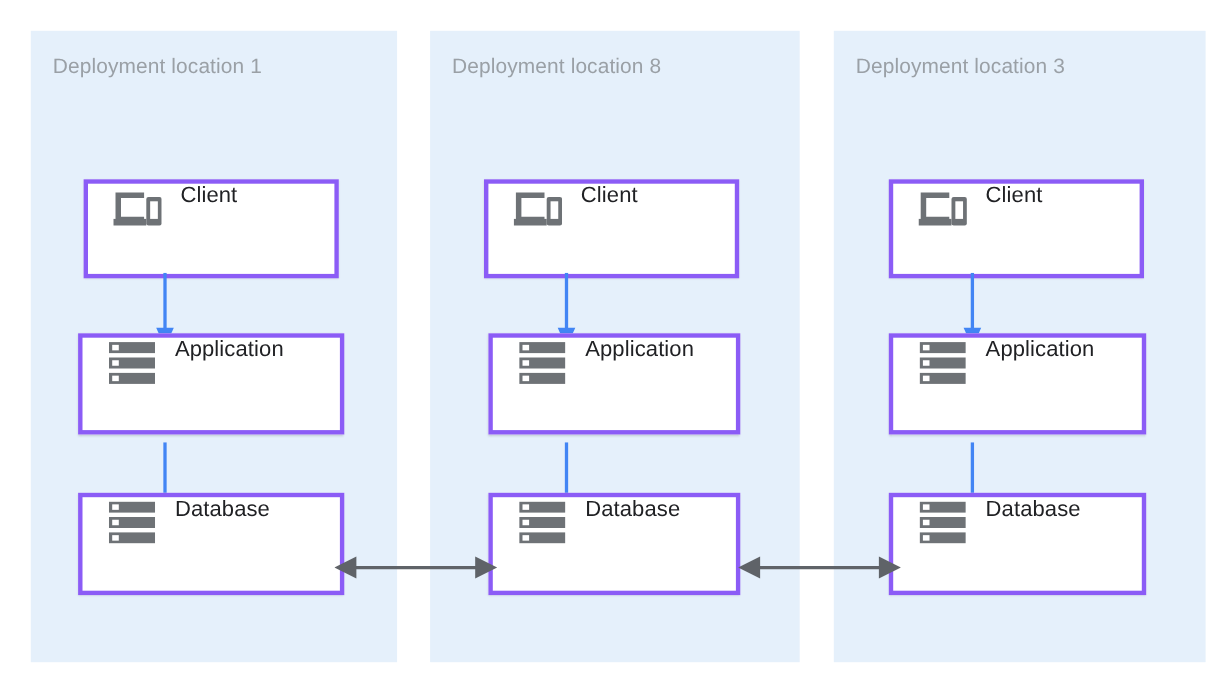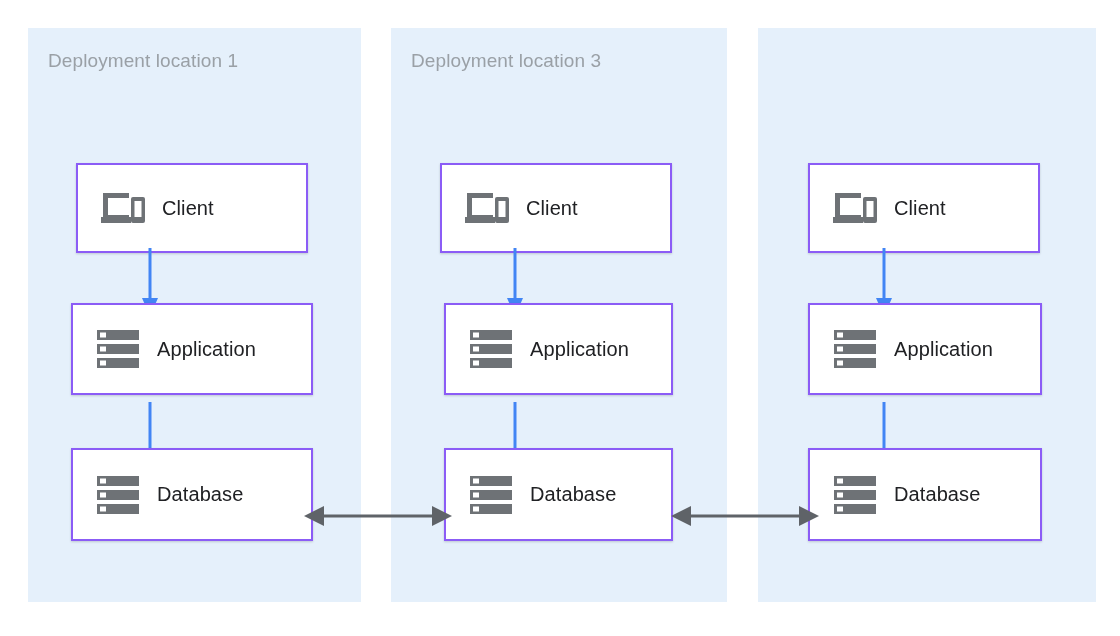--- a/index.html
+++ b/index.html
@@ -37,24 +37,23 @@
     left: 20px;
     font-size: 19px;
     color: #9AA0A6;
     letter-spacing: 0.1px;
     white-space: nowrap;
   }
 
   .node {
     position: absolute;
     background: #ffffff;
-    border: 2px solid #8b5cf6;
+    border: 4px solid #8b5cf6;
     box-shadow: 0 1px 2px rgba(60,64,67,0.22);
     display: flex;
-    align-items: center;
     box-sizing: border-box;
   }
 
   .node-icon {
     flex: 0 0 auto;
     margin-left: 22px;
     margin-right: 16px;
     width: 46px;
     height: 46px;
     display: flex;
@@ -163,21 +162,21 @@
           <rect x="3" y="16.5" width="6" height="5" fill="#ffffff"></rect>
           <rect x="0" y="28" width="42" height="10" fill="#6E7276"></rect>
           <rect x="3" y="30.5" width="6" height="5" fill="#ffffff"></rect>
         </svg>
       </span>
       <span class="node-label">Database</span>
     </div>
   </div>
 
   <div class="panel panel-2">
-    <div class="panel-title">Deployment location 3</div>
+    <div class="panel-title">Deployment location 8</div>
 
     <div class="node node-client">
       <span class="node-icon">
         <svg width="44" height="34" viewBox="0 0 44 34" aria-hidden="true">
           <path d="M2 2 h26 v5 h-21 v17 h21 v5 h-26 z" fill="#6E7276"></path>
           <rect x="0" y="26" width="30" height="6" fill="#6E7276"></rect>
           <rect x="30" y="6" width="14" height="26" rx="2" fill="#6E7276"></rect>
           <rect x="33.5" y="10" width="7" height="16" fill="#ffffff"></rect>
         </svg>
       </span>
@@ -217,20 +216,21 @@
           <rect x="3" y="16.5" width="6" height="5" fill="#ffffff"></rect>
           <rect x="0" y="28" width="42" height="10" fill="#6E7276"></rect>
           <rect x="3" y="30.5" width="6" height="5" fill="#ffffff"></rect>
         </svg>
       </span>
       <span class="node-label">Database</span>
     </div>
   </div>
 
   <div class="panel panel-3">
+    <div class="panel-title">Deployment location 3</div>
 
     <div class="node node-client">
       <span class="node-icon">
         <svg width="44" height="34" viewBox="0 0 44 34" aria-hidden="true">
           <path d="M2 2 h26 v5 h-21 v17 h21 v5 h-26 z" fill="#6E7276"></path>
           <rect x="0" y="26" width="30" height="6" fill="#6E7276"></rect>
           <rect x="30" y="6" width="14" height="26" rx="2" fill="#6E7276"></rect>
           <rect x="33.5" y="10" width="7" height="16" fill="#ffffff"></rect>
         </svg>
       </span>

